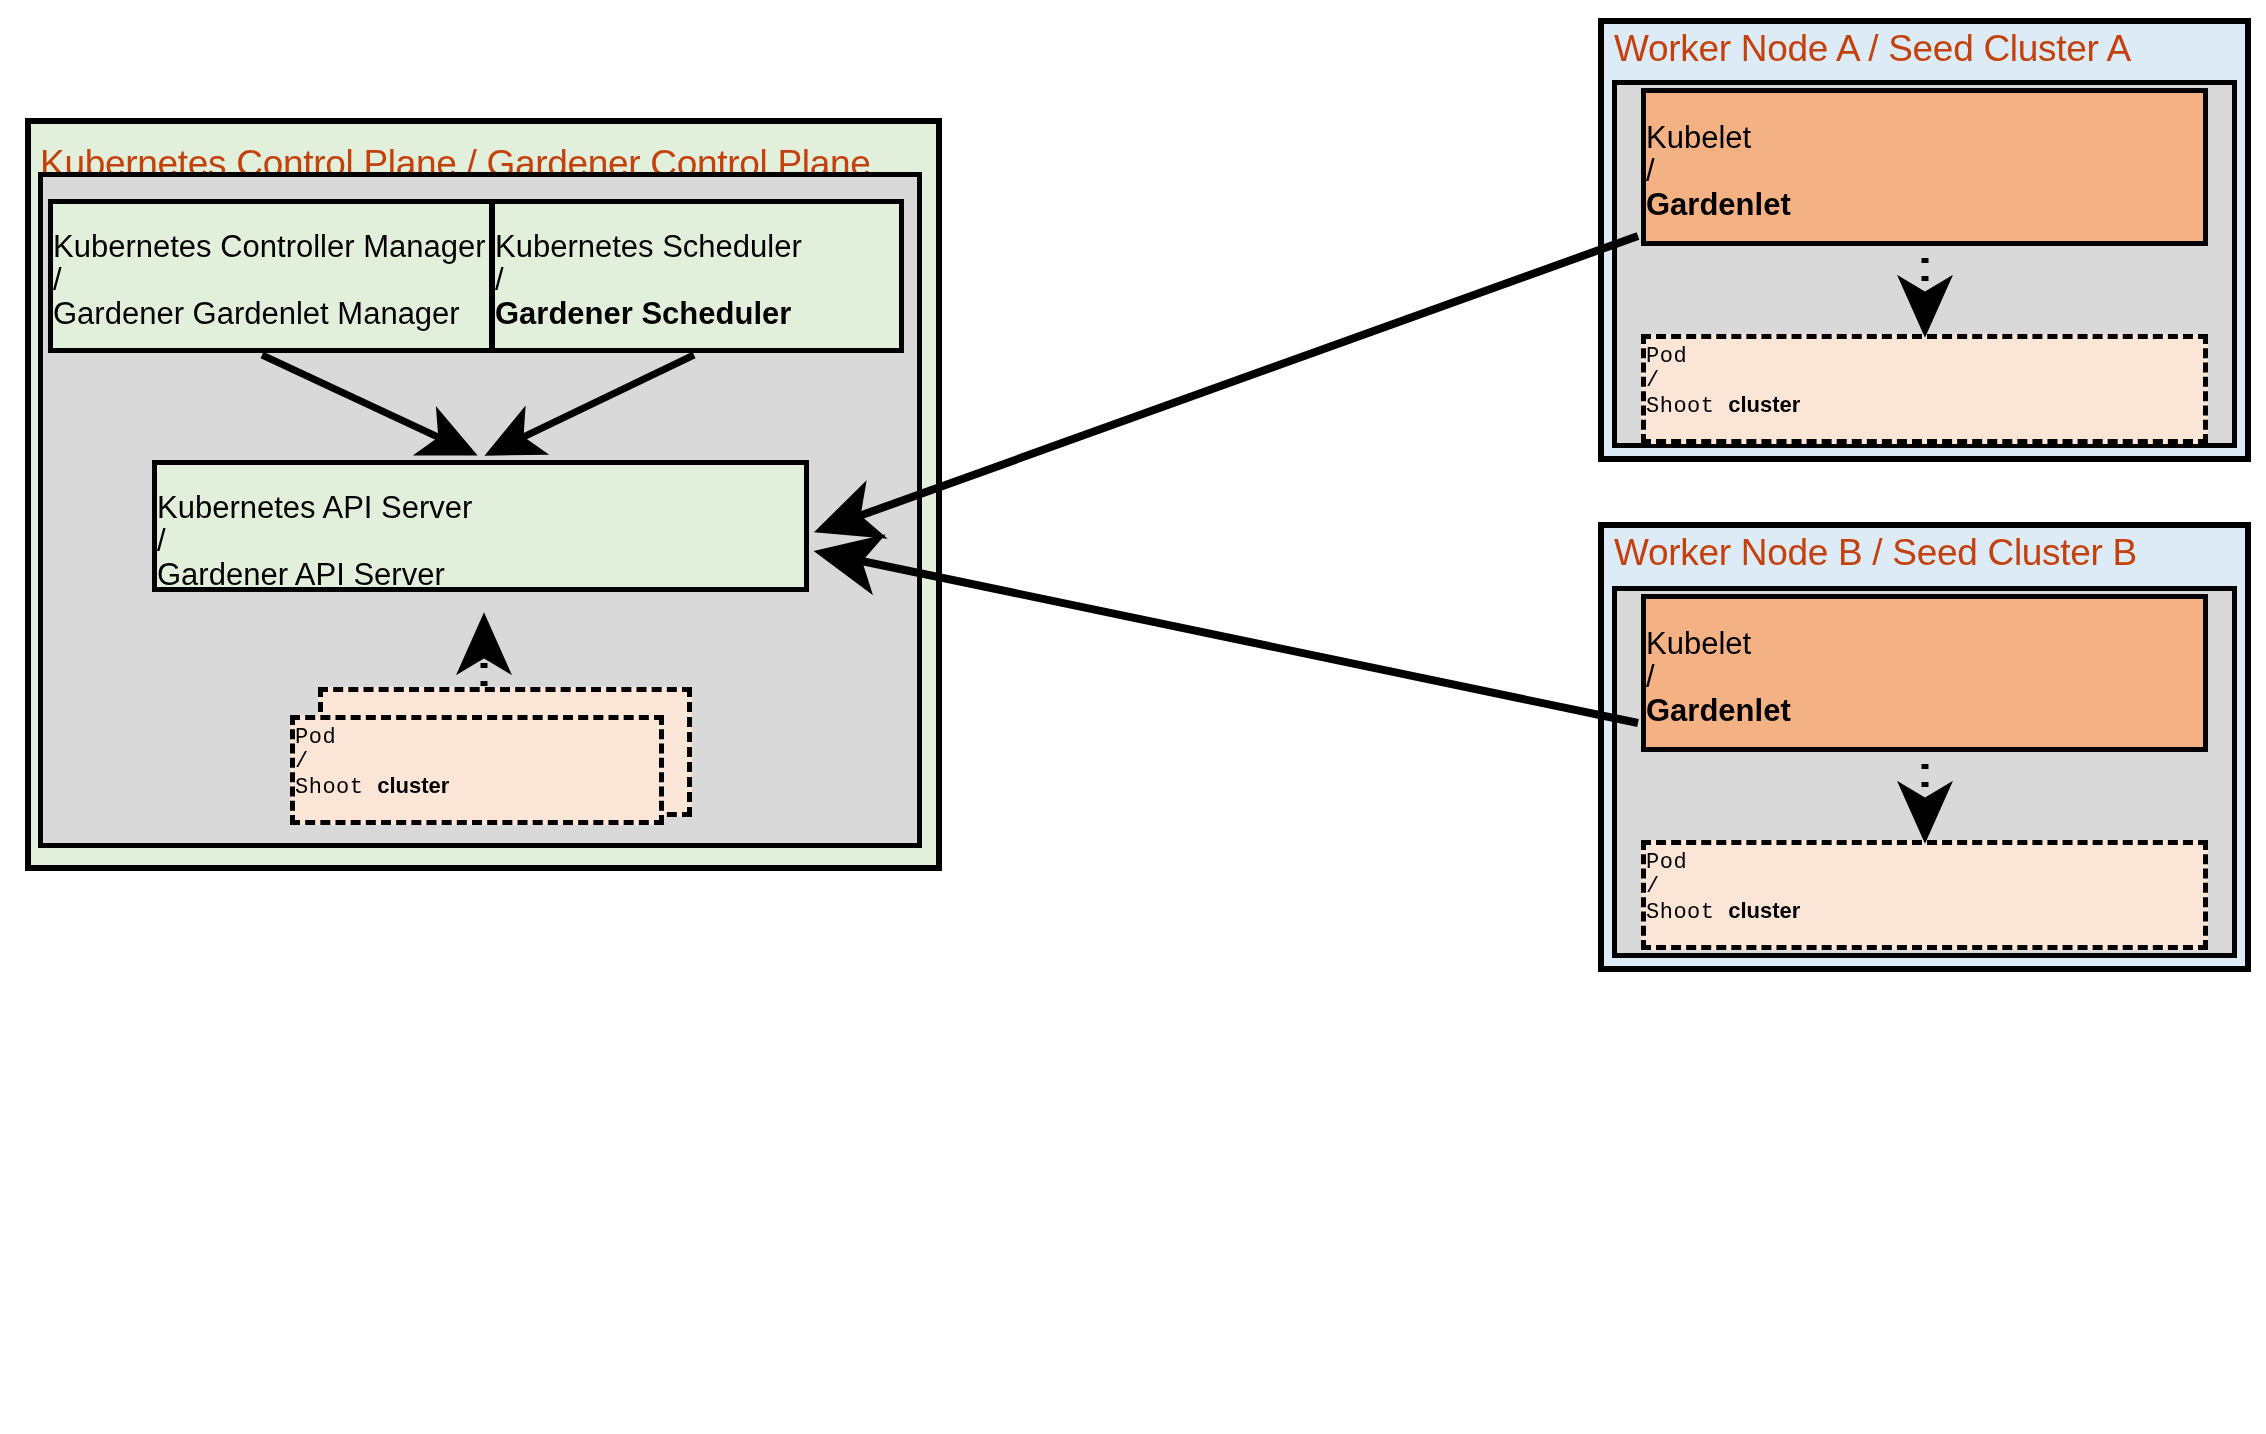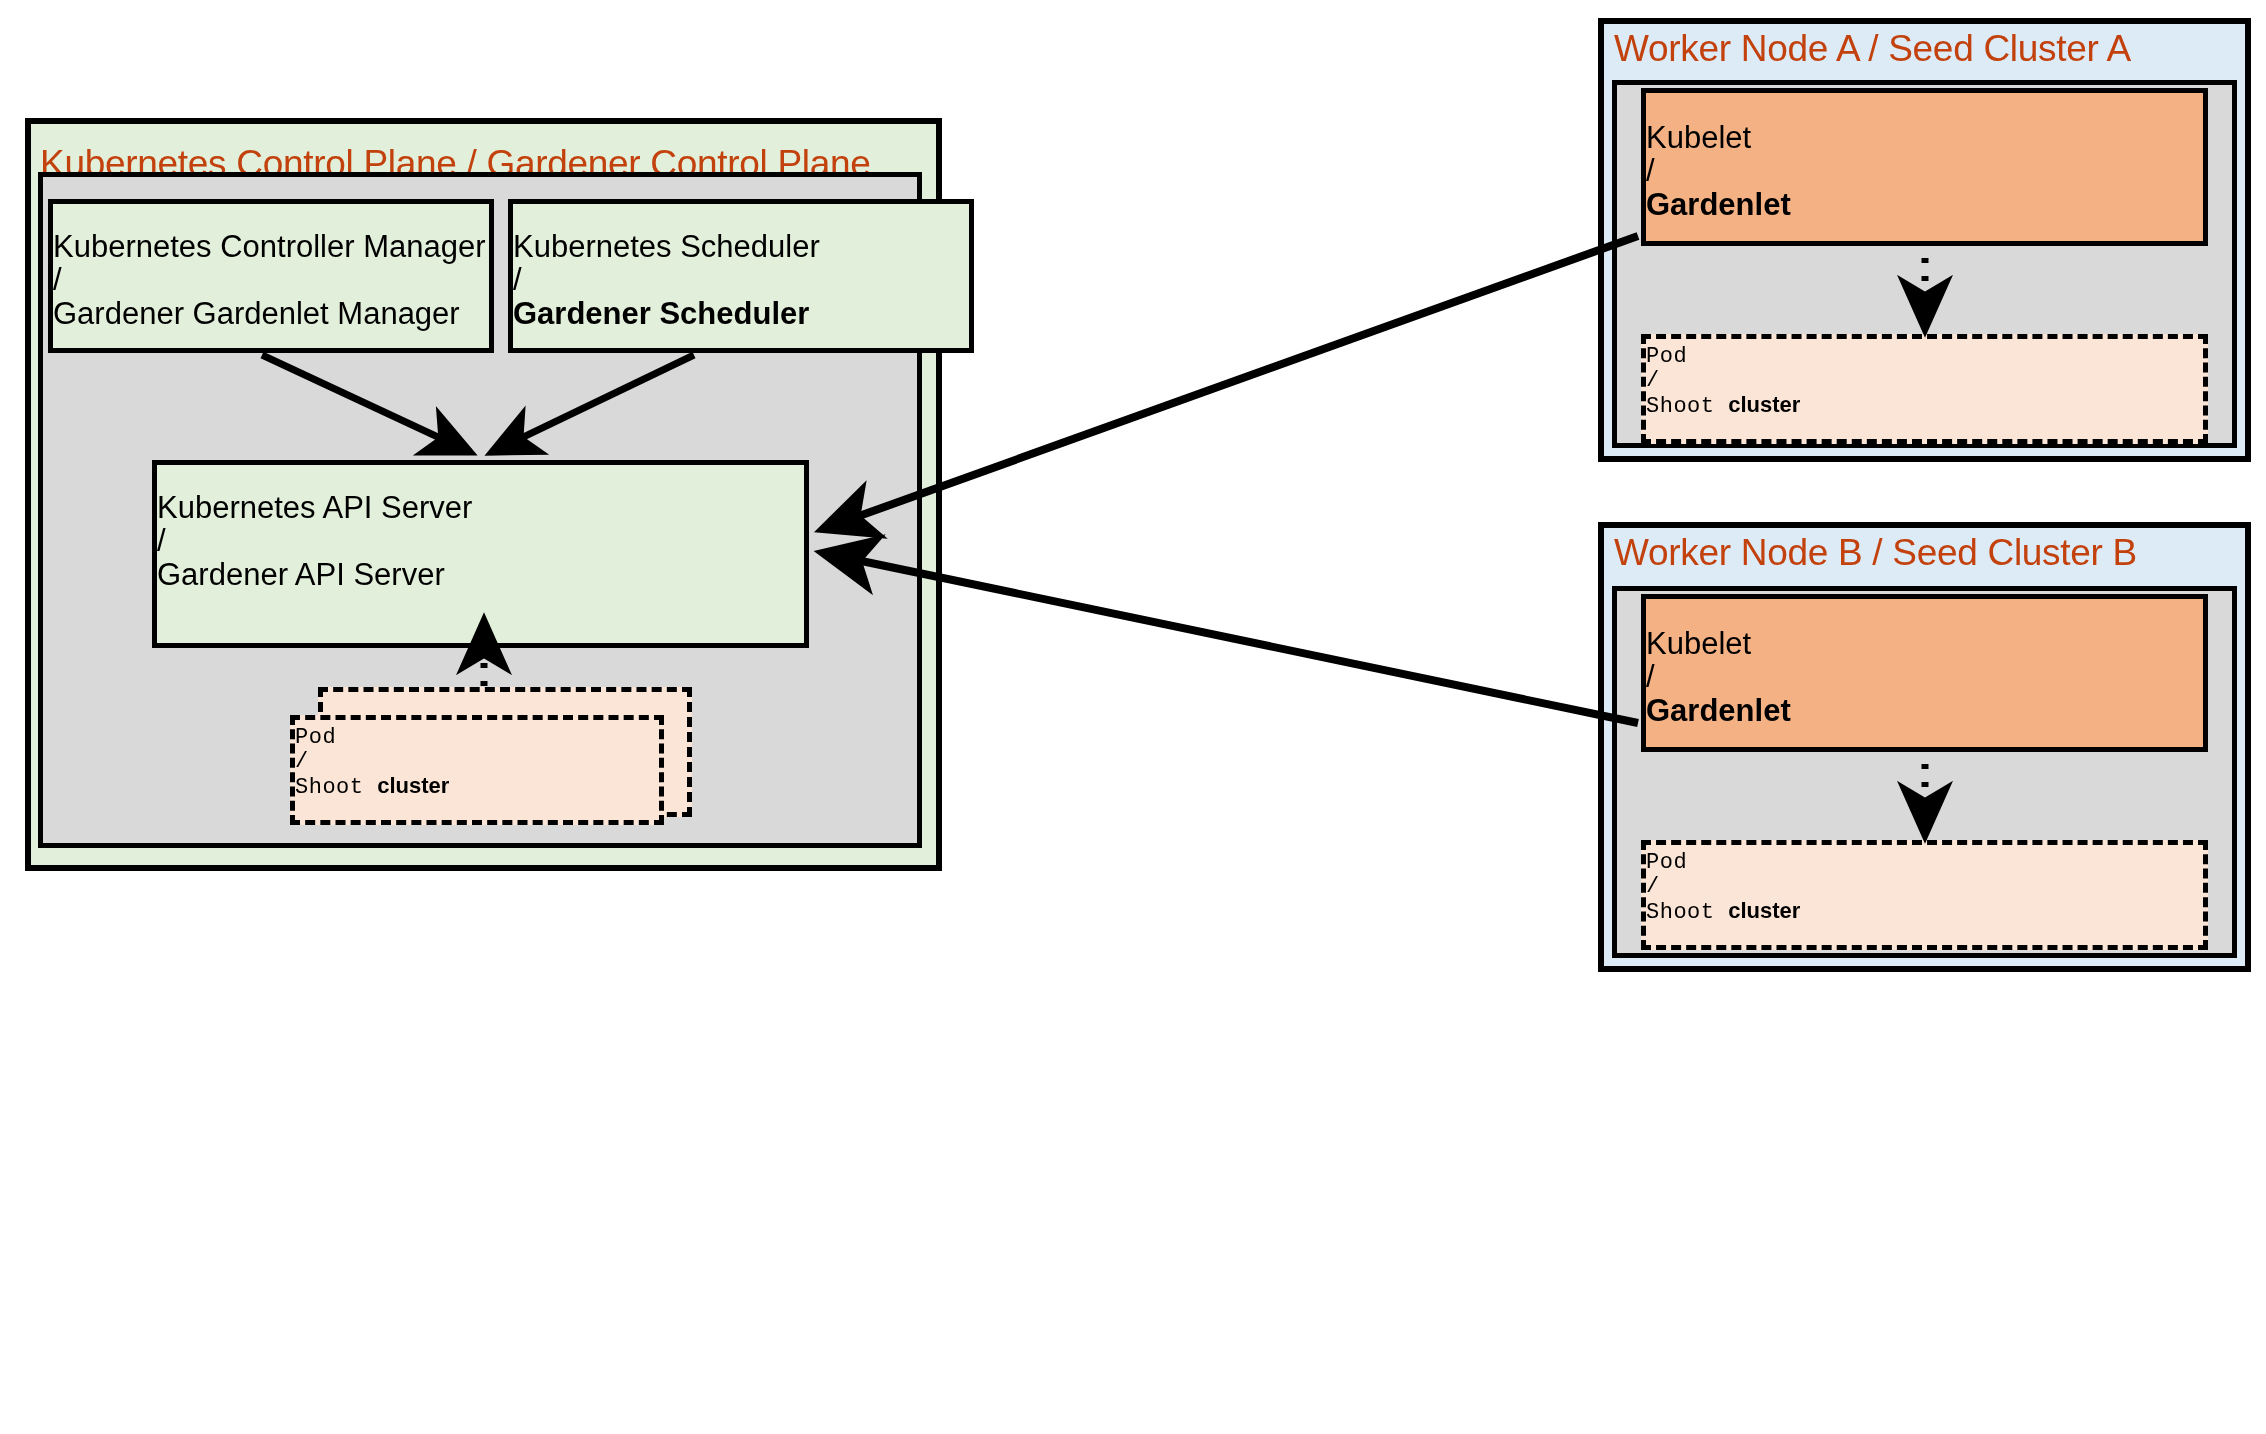--- a/index.html
+++ b/index.html
@@ -76,29 +76,29 @@
   </div>
 
   <div class="box green-card" style="left:48px;top:199px;width:446px;height:154px;">
     <div class="card-text" style="top:26px;">
       <span class="ln">Kubernetes Controller Manager</span>
       <span class="ln">/</span>
       <span class="ln">Gardener Gardenlet Manager</span>
     </div>
   </div>
 
-  <div class="box green-card" style="left:508px;top:199px;width:466px;height:154px;">
+  <div class="box green-card" style="left:490px;top:199px;width:414px;height:154px;">
     <div class="card-text" style="top:26px;">
       <span class="ln">Kubernetes Scheduler</span>
       <span class="ln">/</span>
       <span class="ln b">Gardener Scheduler</span>
     </div>
   </div>
 
-  <div class="box green-card" style="left:152px;top:460px;width:657px;height:188px;">
+  <div class="box green-card" style="left:152px;top:460px;width:657px;height:132px;">
     <div class="card-text" style="top:26px;">
       <span class="ln">Kubernetes API Server</span>
       <span class="ln">/</span>
       <span class="ln">Gardener API Server</span>
     </div>
   </div>
 
   <div class="box pod-card" style="left:318px;top:687px;width:374px;height:130px;">
   </div>
 

